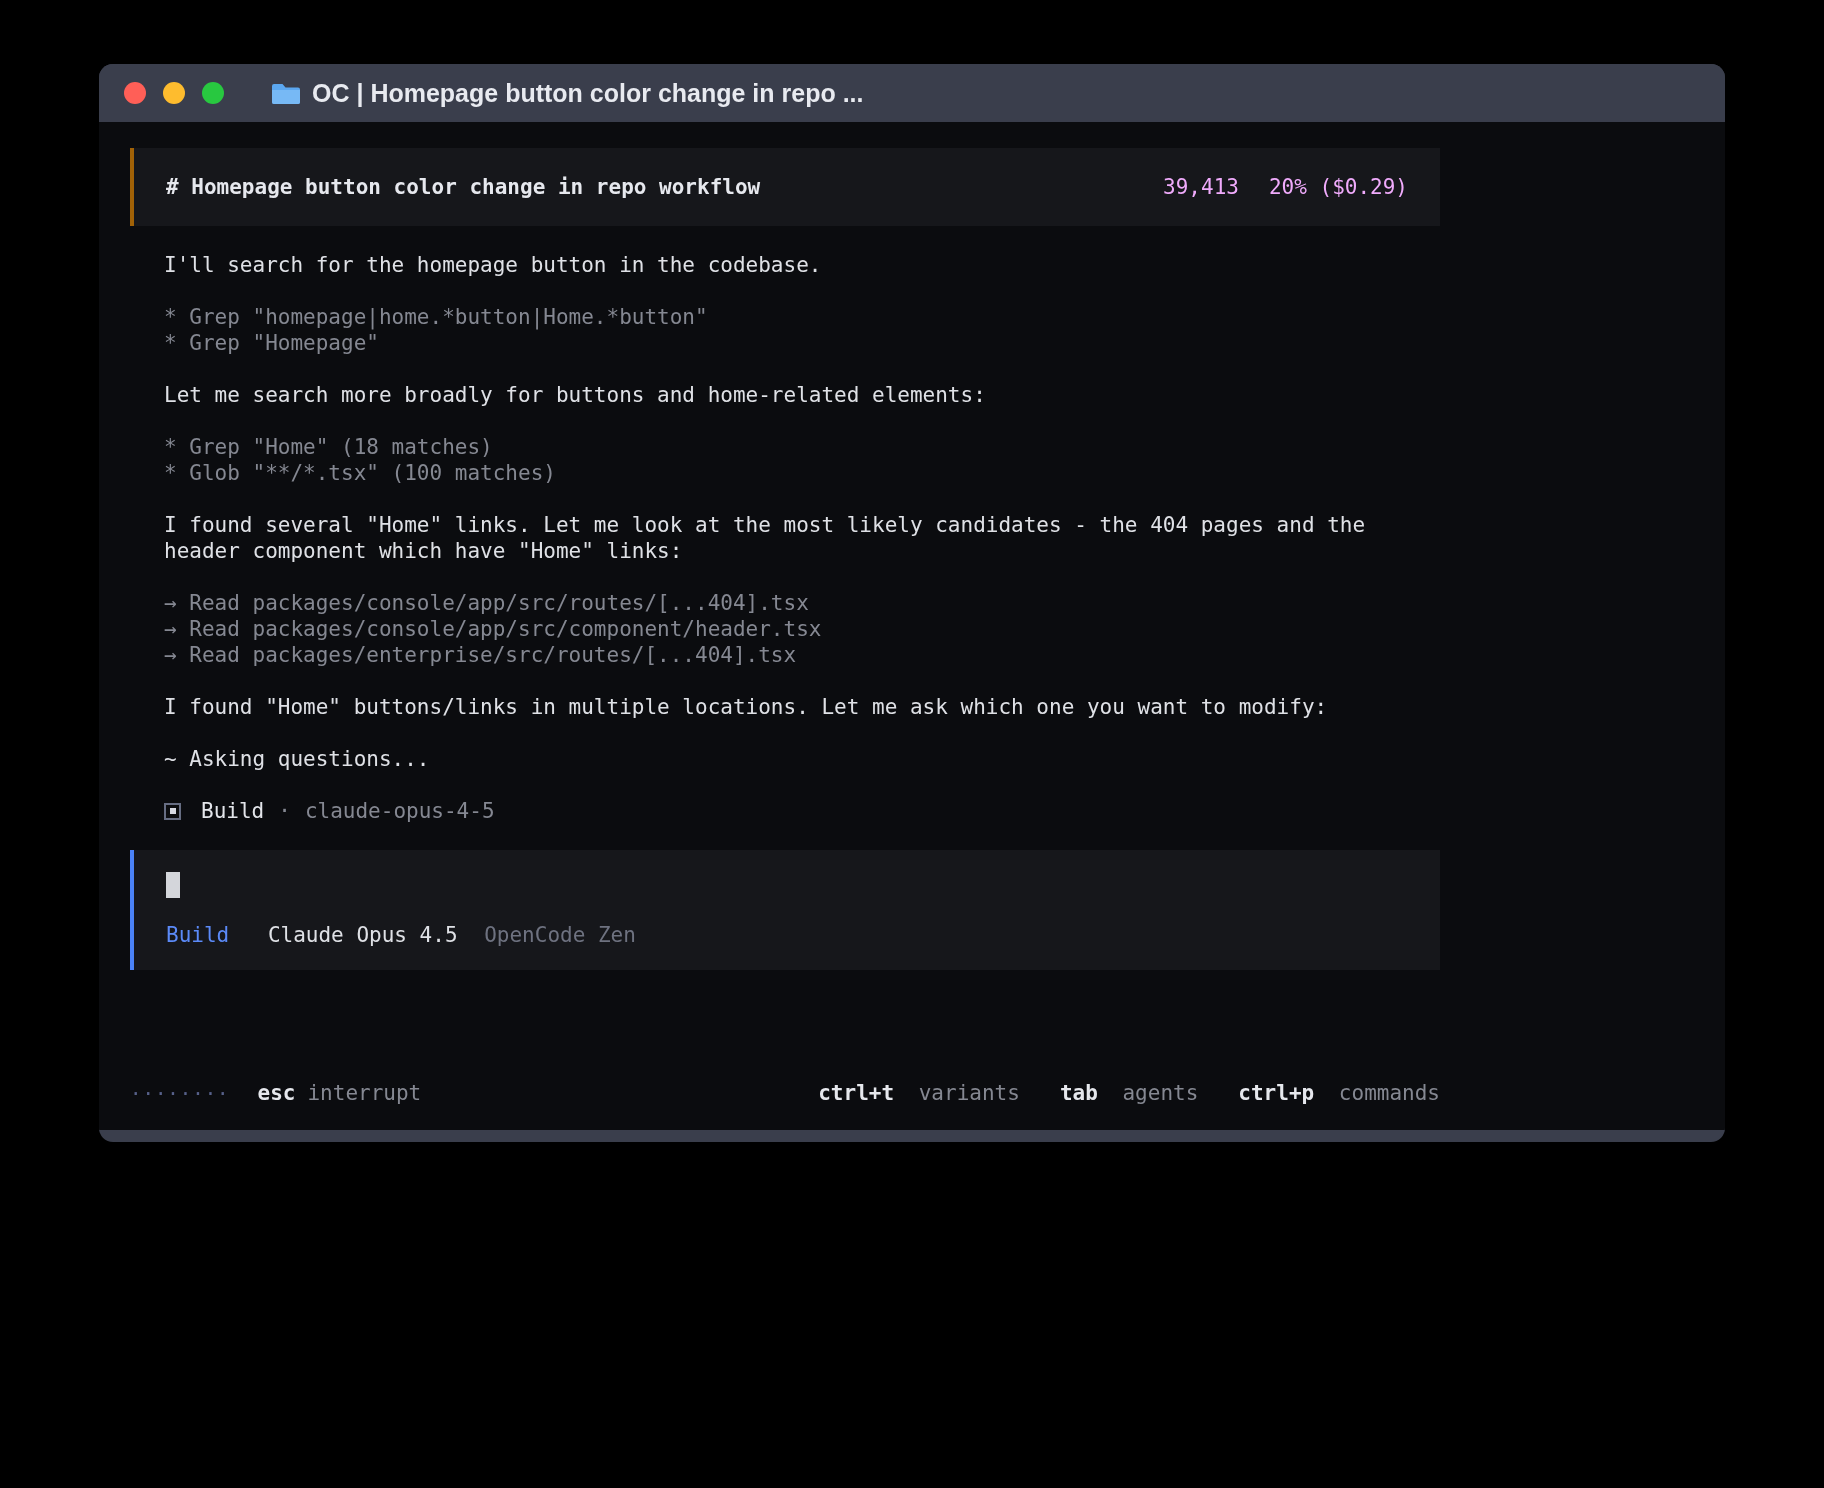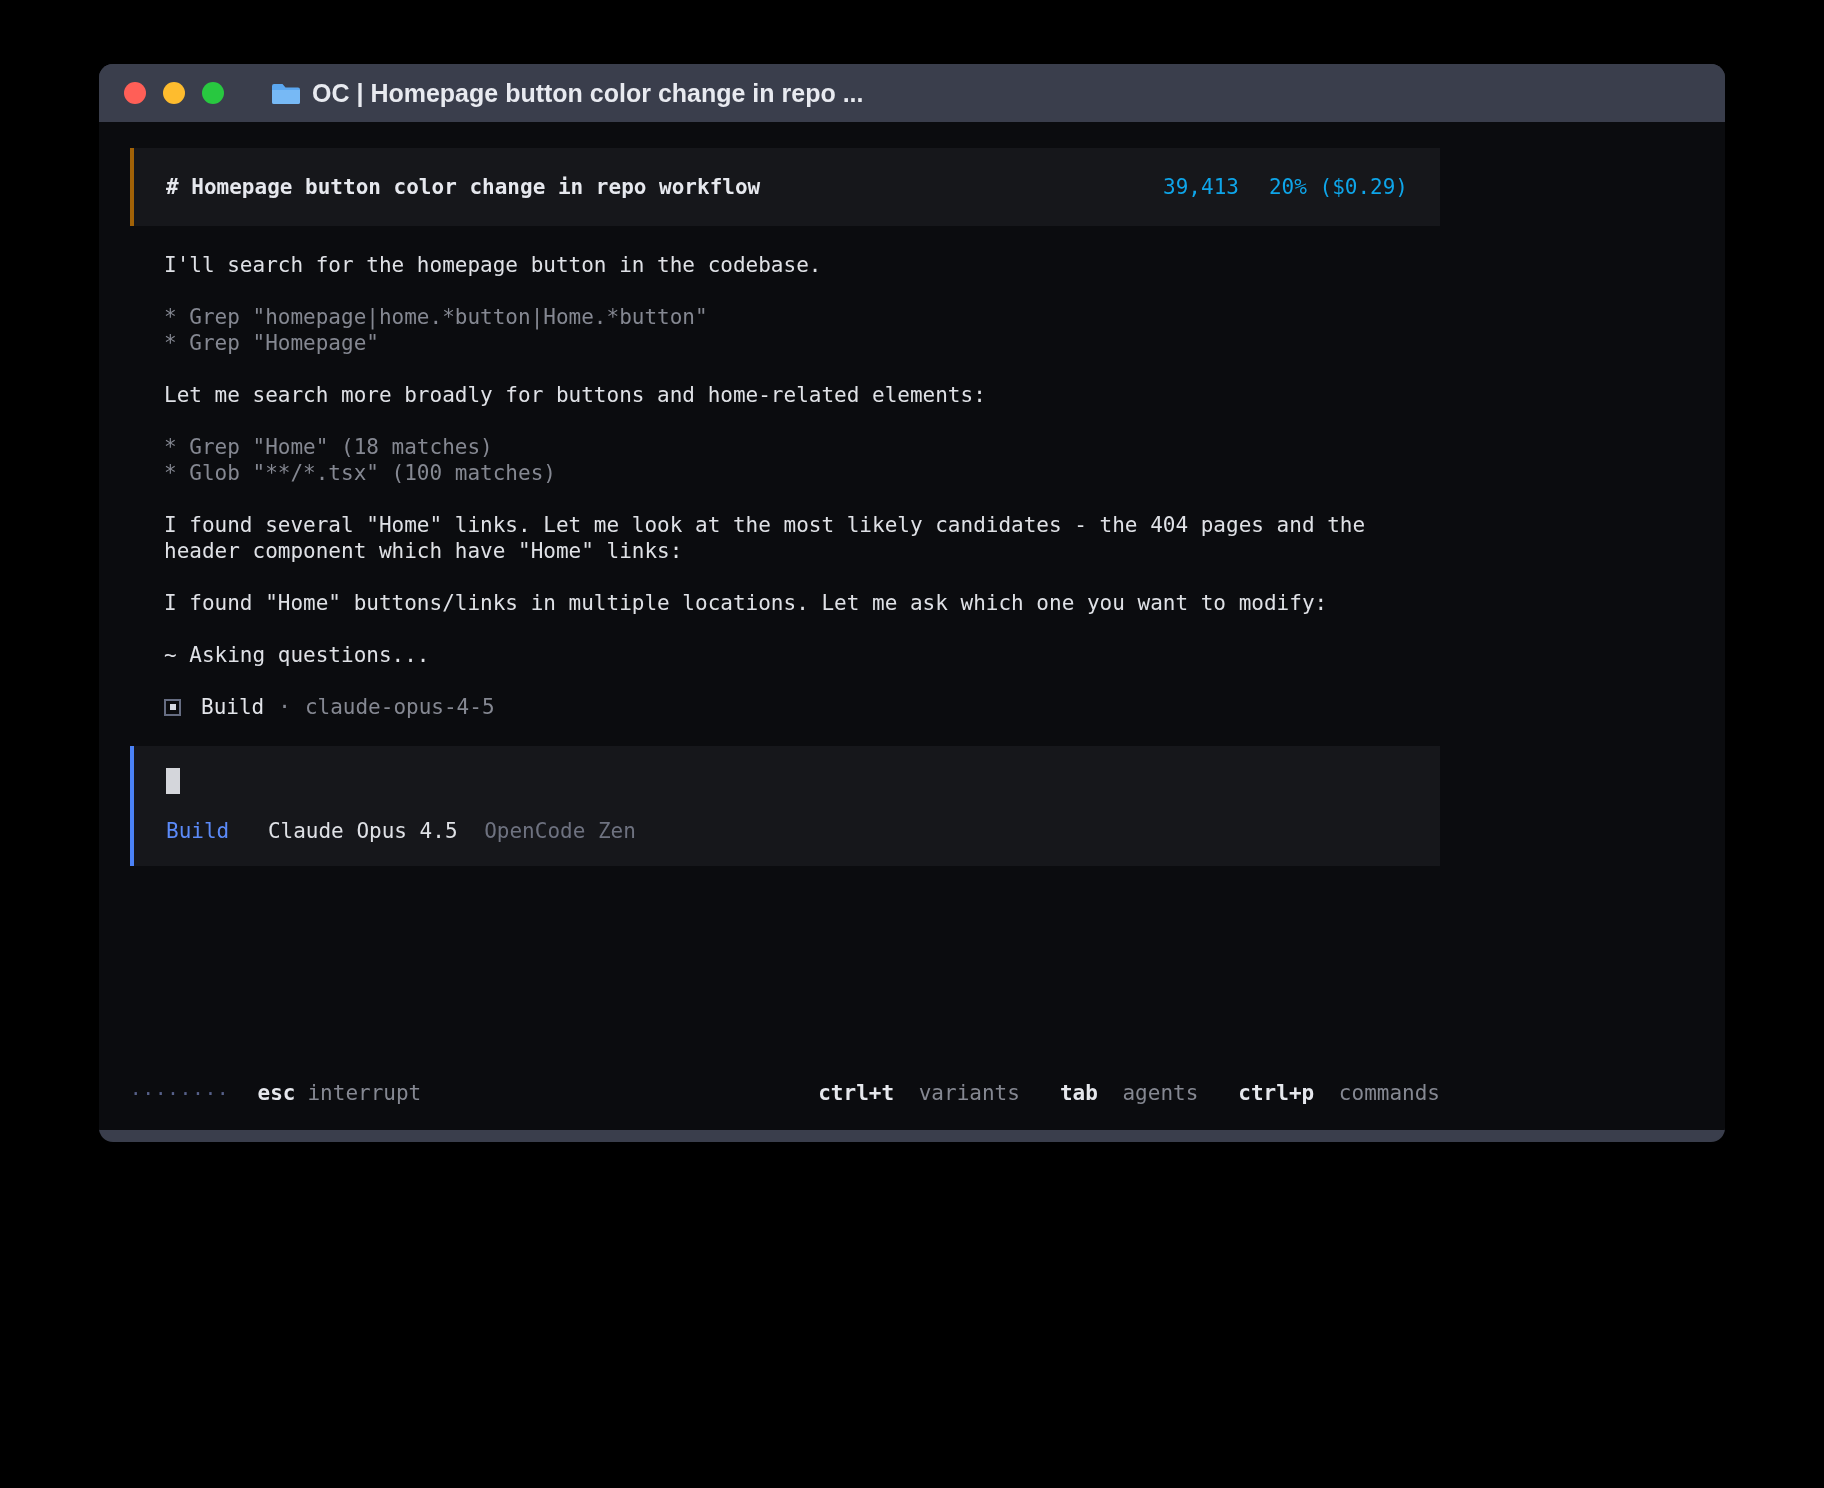--- a/index.html
+++ b/index.html
@@ -53,21 +53,21 @@
 
   .session-header {
     background:#16171b;
     border-left:4px solid #a16207;
     padding:26px 32px;
     display:flex; justify-content:space-between; align-items:center;
     margin-bottom:26px;
     white-space:nowrap;
   }
   .sh-title { font-weight:700; color:#e6e8ee; }
-  .sh-stats { color:#0ea5e9; display:flex; gap:30px; }
+  .sh-stats { color:#f0abfc; display:flex; gap:30px; }
 
   .user-block {
     background:#16171b;
     border-left:4px solid #4b82f7;
     padding:26px 32px;
     margin-bottom:26px;
   }
 
   .line { margin:0 0 0 34px; white-space:pre-wrap; }
   .para { margin-bottom:26px; }
@@ -169,20 +169,25 @@
 
       <p class="line para">Let me search more broadly for buttons and home-related elements:</p>
 
       <div class="group">
         <p class="line tool">* Grep "Home" (18 matches)</p>
         <p class="line tool">* Glob "**/*.tsx" (100 matches)</p>
       </div>
 
       <p class="line para">I found several "Home" links. Let me look at the most likely candidates - the 404 pages and the header component which have "Home" links:</p>
 
+      <div class="group">
+        <p class="line tool">→ Read packages/console/app/src/routes/[...404].tsx</p>
+        <p class="line tool">→ Read packages/console/app/src/component/header.tsx</p>
+        <p class="line tool">→ Read packages/enterprise/src/routes/[...404].tsx</p>
+      </div>
 
       <p class="line para">I found "Home" buttons/links in multiple locations. Let me ask which one you want to modify:</p>
 
       <p class="line para">~ Asking questions...</p>
 
       <div class="agent-row">
         <span class="agent-icon"></span>
         <span class="agent-name">Build</span>
         <span class="agent-dim">·</span>
         <span class="agent-dim">claude-opus-4-5</span>

